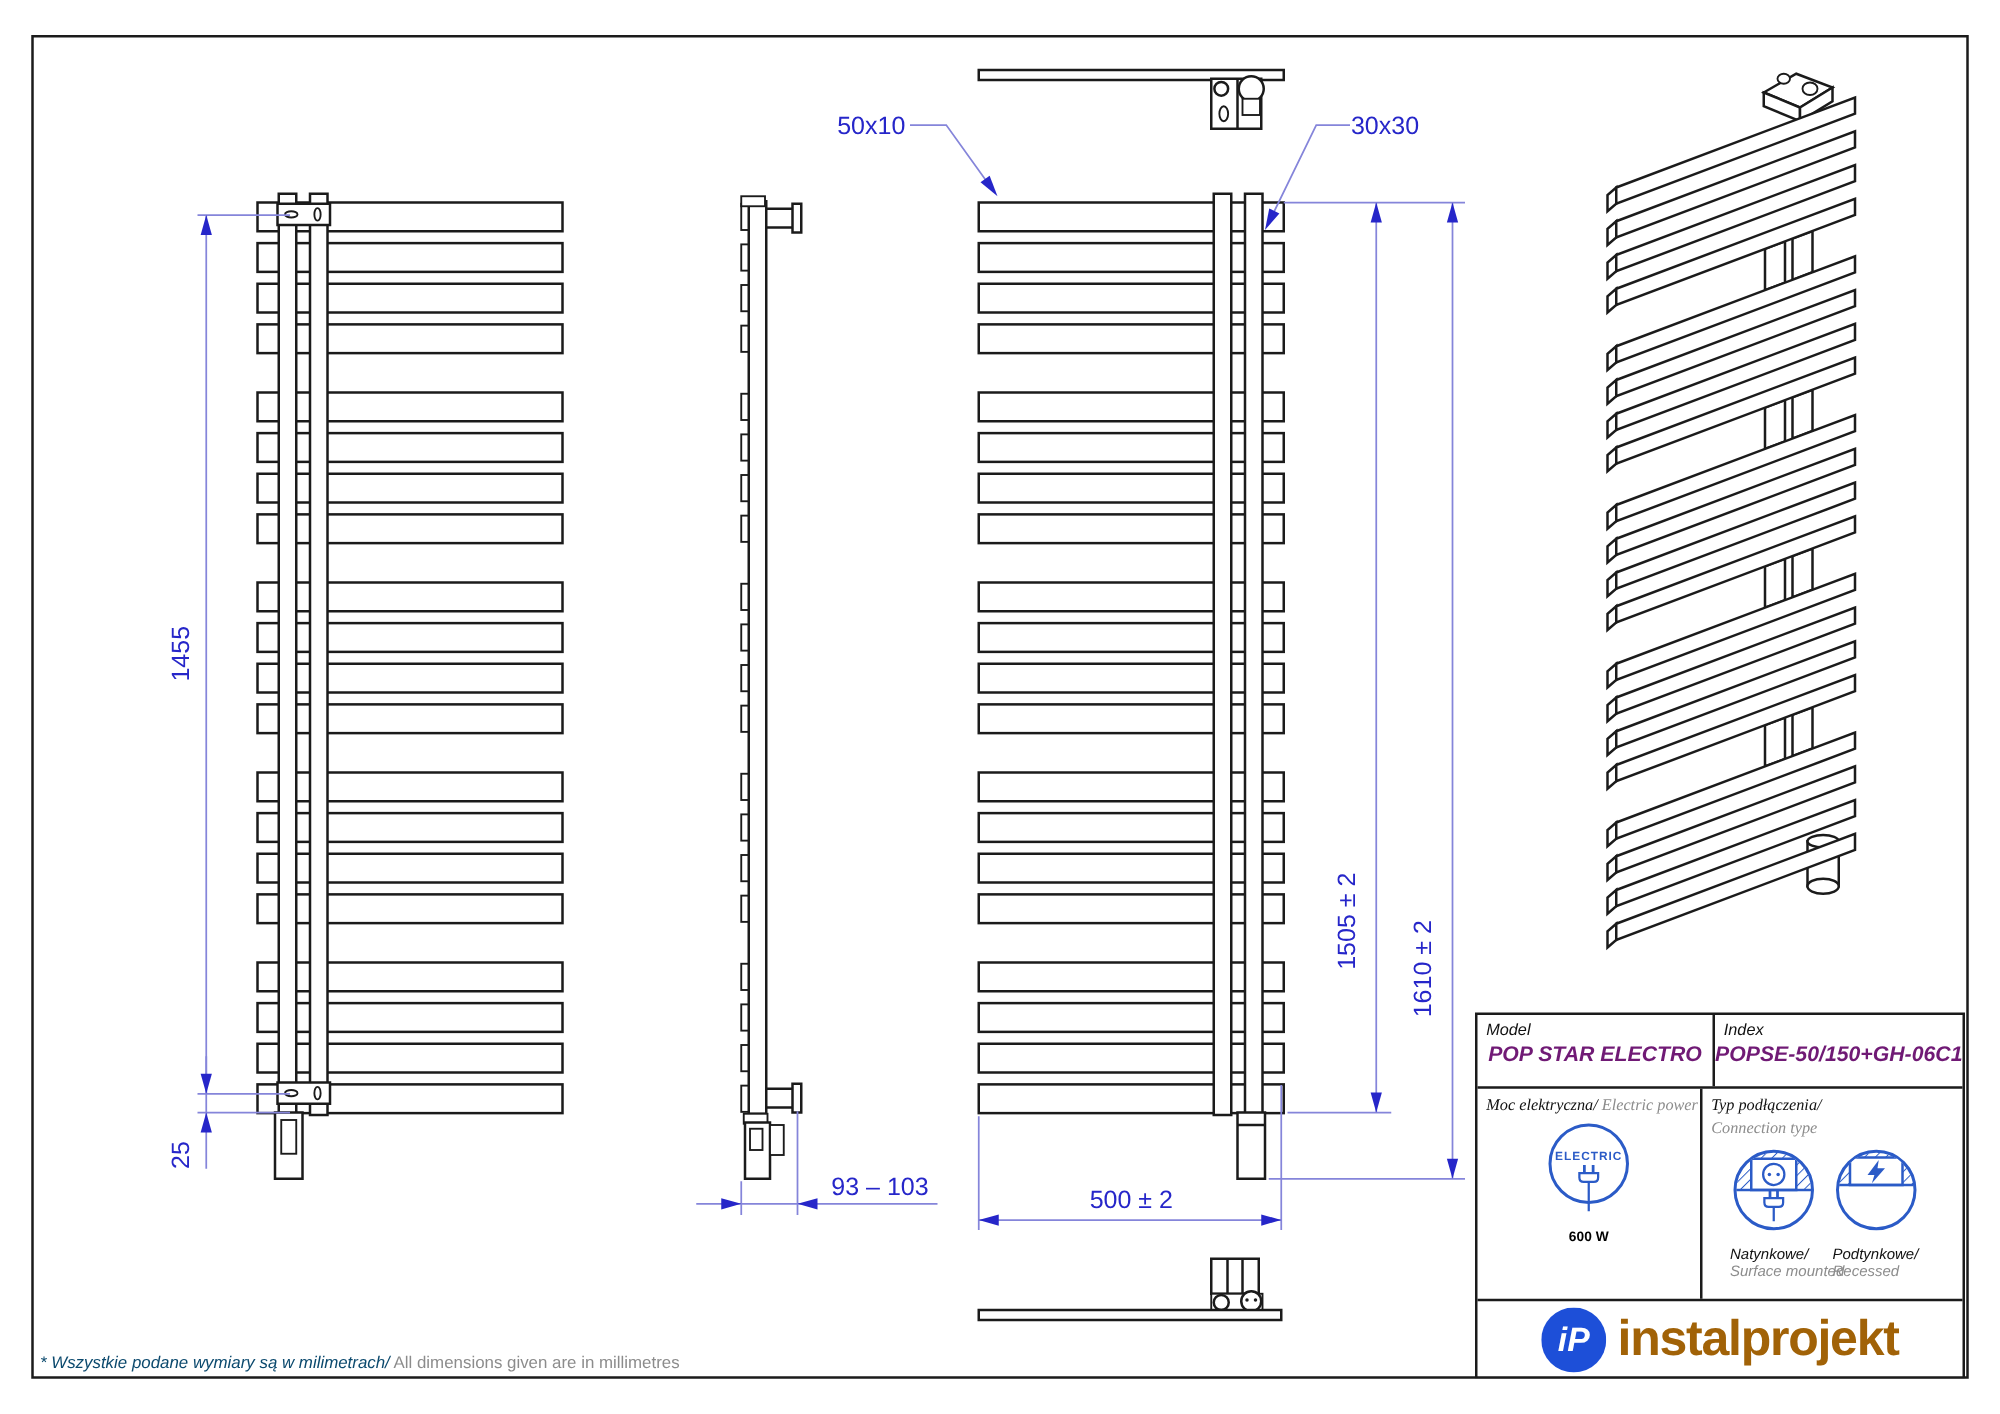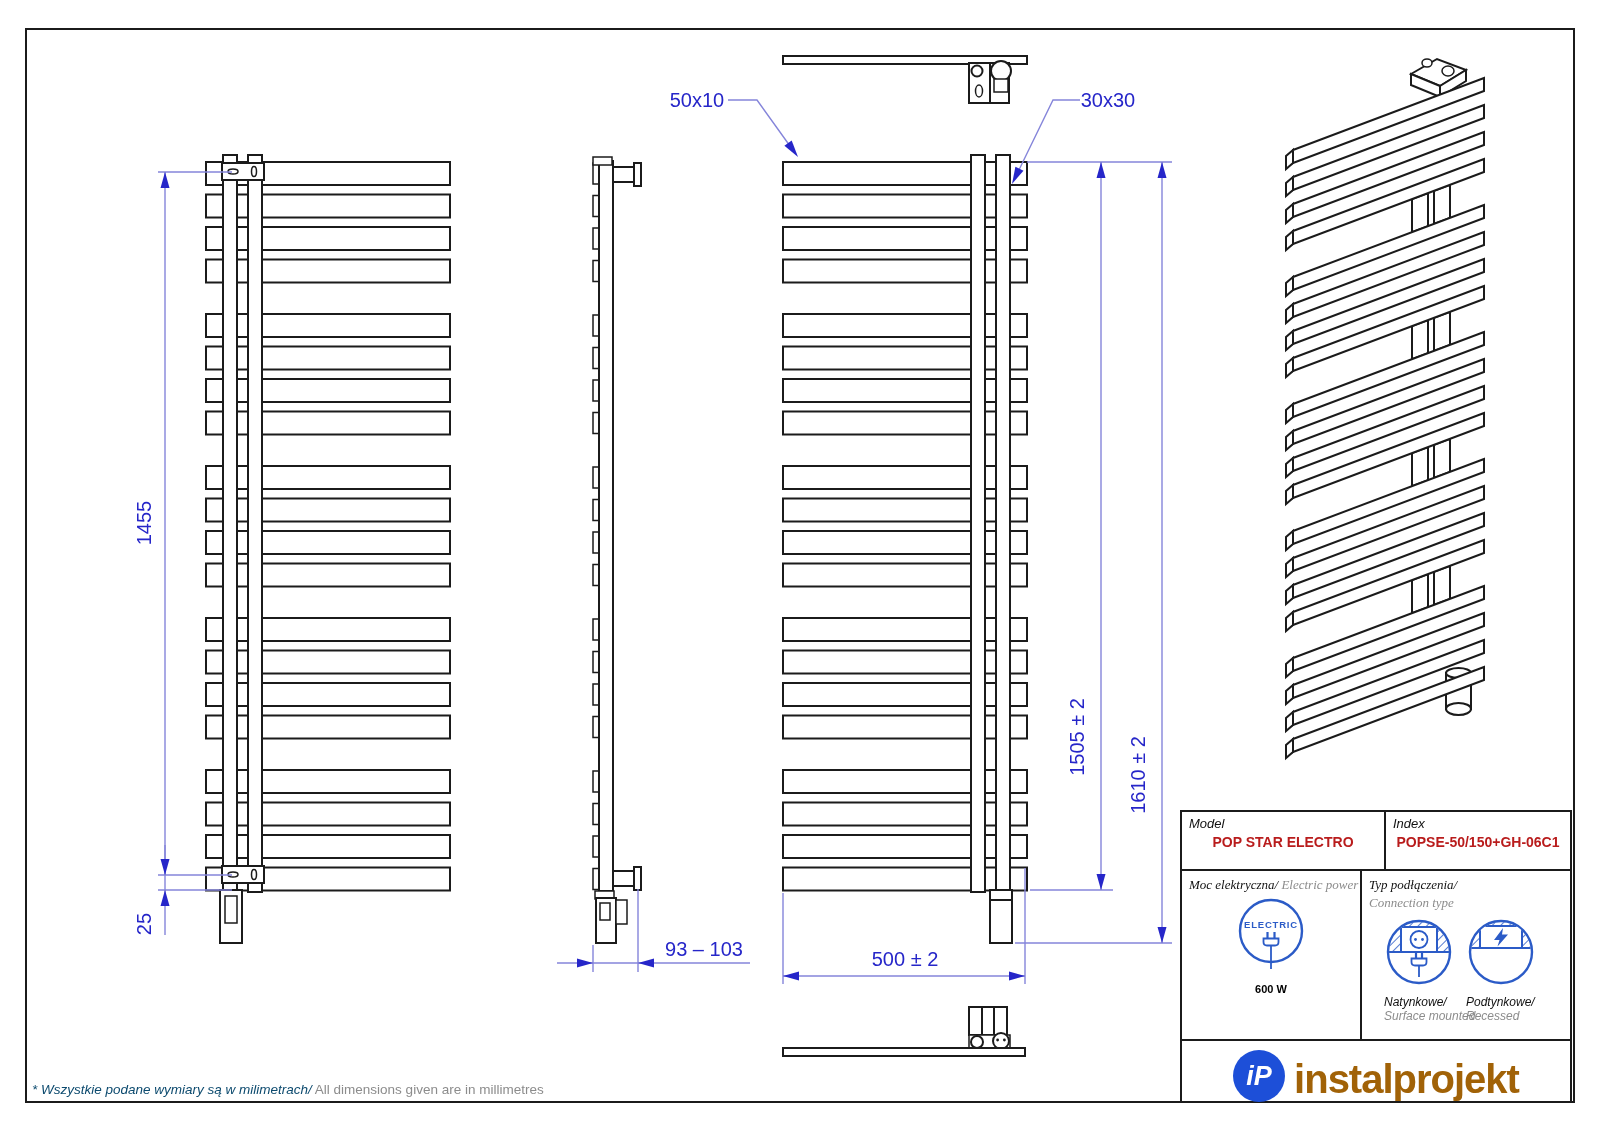--- a/index.html
+++ b/index.html
@@ -5,25 +5,25 @@
   html,body{margin:0;padding:0;background:#fff;}
   .sheet{position:relative;width:1600px;height:1131px;background:#fff;overflow:hidden;
          font-family:"Liberation Sans",sans-serif;}
   .frame{position:absolute;left:25px;top:28px;width:1546px;height:1071px;border:2px solid #1b1b1b;}
   svg text.dim{fill:#2626c9;font-family:"Liberation Sans",sans-serif;font-size:20px;}
   
   .tblock{position:absolute;left:1180px;top:810px;width:392px;height:293px;background:#fff;
           border:2px solid #1b1b1b;box-sizing:border-box;}
   .tb-row1{display:flex;height:57px;border-bottom:2px solid #1b1b1b;}
   .tb-row2{display:flex;height:168px;border-bottom:2px solid #1b1b1b;}
-  .tb-row3{height:61px;display:flex;align-items:flex-end;justify-content:center;gap:9px;}
+  .tb-row3{height:61px;display:flex;align-items:center;justify-content:center;gap:9px;}
   .tb-c1{width:204px;border-right:2px solid #1b1b1b;box-sizing:border-box;}
   .tb-c2{flex:1;}
   .tb-label{font-style:italic;font-size:13px;color:#111;padding:4px 0 0 7px;}
-  .tb-value{font-weight:bold;font-size:14px;color:#b91c1c;text-align:center;margin-top:3px;white-space:nowrap;}
+  .tb-value{font-weight:bold;font-size:17px;color:#701a75;text-align:center;margin-top:3px;white-space:nowrap;font-style:italic;}
   .lab-pl{font-style:italic;font-size:13px;color:#111;}
   .lab-en{font-style:italic;font-size:13px;color:#8c8c8c;}
   .cell-pad{padding:4px 0 0 7px;font-family:Liberation Serif, serif;}
   .pw-center{text-align:center;margin-top:2px;}
   .pw-val{font-weight:bold;font-size:11px;color:#000;text-align:center;margin-top:-2px;}
   .conn-icons{display:flex;justify-content:space-around;margin-top:6px;padding:0 22px;align-items:center;}
   .conn-item{text-align:left;width:82px;}
   .cap-pl{font-style:italic;font-size:12px;color:#111;margin-top:4px;white-space:nowrap;}
   .cap-en{font-style:italic;font-size:12px;color:#8c8c8c;white-space:nowrap;}
   .brand-text{font-weight:bold;font-size:40px;color:#a16207;letter-spacing:-1px;}

